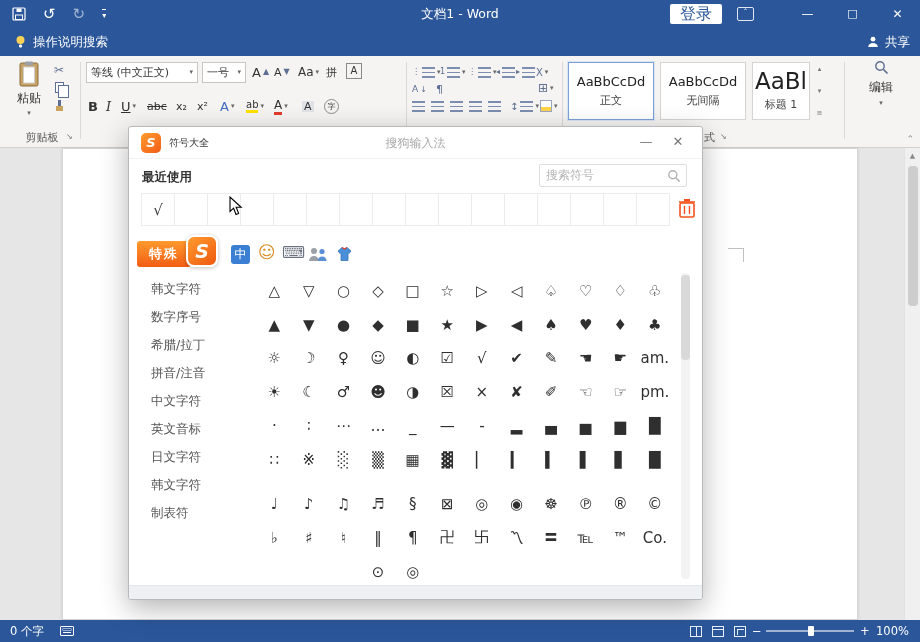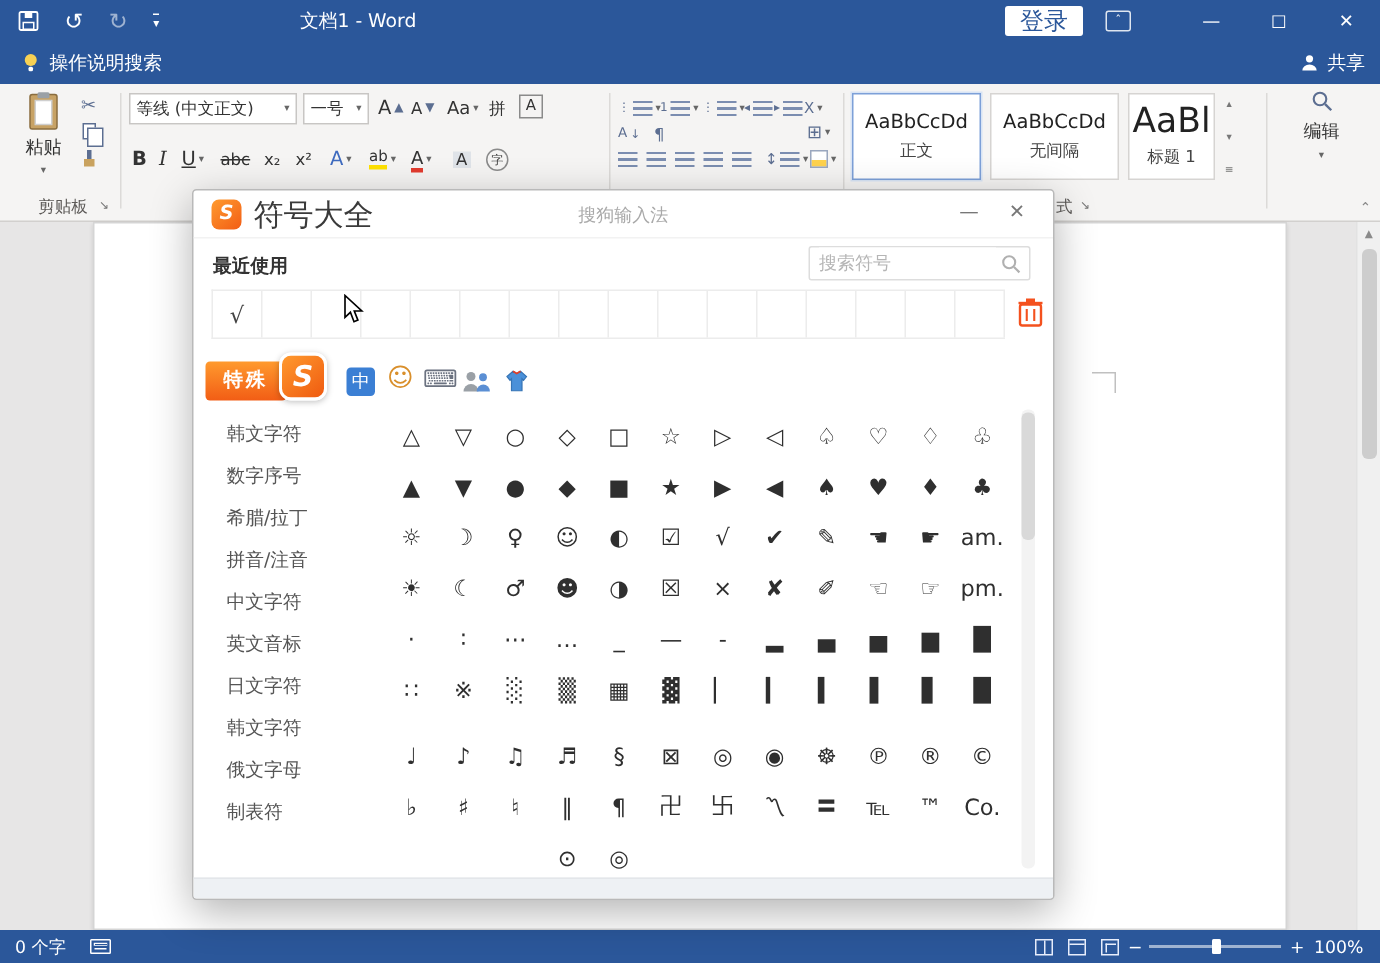--- a/index.html
+++ b/index.html
@@ -6,21 +6,21 @@
   html,body{width:920px;height:642px}
   body{position:relative;overflow:hidden;background:#e7e6e6;
        font-family:"DejaVu Sans","Liberation Sans",sans-serif;color:#333}
 
   
   #titlebar{position:absolute;left:0;top:0;right:0;height:28px;background:#2b579a;color:#fff}
   .qat{position:absolute;left:12px;top:0;height:28px;display:flex;align-items:center;gap:17px}
   .qi{font-size:15px;line-height:1;color:#fff}
   .qi.dim{opacity:.55}
   .qat-caret{font-size:8px;border-top:1px solid #fff;padding-top:2px;line-height:1}
-  #win-title{position:absolute;left:200px;right:200px;top:0;line-height:28px;text-align:left;font-size:12.5px}
+  #win-title{position:absolute;left:200px;right:200px;top:0;line-height:28px;text-align:center;font-size:12.5px}
   .login-btn{position:absolute;right:198px;top:4px;height:20px;line-height:20px;padding:0 10px;
              background:#fff;color:#2b579a;font-size:16px;border-radius:2px}
   .ribbon-opts{position:absolute;right:166px;top:7px;width:17px;height:14px;border:1px solid rgba(255,255,255,.85);
                border-radius:2px;text-align:center;font-size:8px;line-height:12px}
   .win-ctrls{position:absolute;right:0;top:0;height:28px;display:flex}
   .wc{width:45px;text-align:center;line-height:28px;font-size:12px}
 
   
   #tabrow{position:absolute;left:0;top:28px;right:0;height:28px;background:#2b579a;color:#fff;display:flex}
   #tabs-list{display:flex;padding-left:6px}
@@ -96,21 +96,21 @@
   .zoom-track{position:absolute;left:766px;top:10px;width:88px;height:2px;background:rgba(255,255,255,.55)}
   .zoom-thumb{position:absolute;left:42px;top:-4px;width:6px;height:10px;background:#fff;border-radius:1px}
 
   
   #dialog{position:absolute;left:128px;top:126px;width:575px;height:474px;background:#fff;
           border:1px solid #b9b9b9;border-radius:3px;box-shadow:0 8px 28px rgba(0,0,0,.3);overflow:hidden;z-index:10}
   .dlg-title{position:absolute;left:0;top:0;right:0;height:32px;border-bottom:1px solid #f2f2f2}
   .slogo{position:absolute;left:12px;top:6px;width:20px;height:20px;border-radius:5px;
          background:linear-gradient(140deg,#ff9b2f,#f25d15);color:#fff;font-weight:bold;font-style:italic;
          font-size:13px;text-align:center;line-height:20px}
-  .dlg-name{position:absolute;left:40px;top:0;line-height:32px;font-size:20px;color:#3a3a3a}
+  .dlg-name{position:absolute;left:40px;top:0;line-height:32px;font-size:10px;color:#3a3a3a}
   .dlg-sub{position:absolute;left:0;right:0;top:0;line-height:32px;text-align:center;font-size:12px;color:#a9a9a9}
   .dlg-min{position:absolute;right:44px;top:0;width:24px;line-height:30px;text-align:center;font-size:13px;color:#777}
   .dlg-close{position:absolute;right:12px;top:0;width:24px;line-height:30px;text-align:center;font-size:13px;color:#777}
   .recent-lbl{position:absolute;left:13px;top:42px;font-size:12.5px;font-weight:bold;color:#333}
   .searchbox{position:absolute;left:410px;top:37px;width:148px;height:23px;border:1px solid #ddd;border-radius:2px}
   .searchbox input{position:absolute;left:6px;top:0;width:118px;height:21px;border:0;outline:0;font-size:12px;
                    color:#4d7c0f;font-family:Liberation Serif, serif}
   .searchbox input::placeholder{color:#b5b5b5}
   .searchbox svg{position:absolute;right:5px;top:4px}
   .recent-grid{position:absolute;left:12px;top:66px;display:grid;grid-template-columns:repeat(16,33px);
@@ -465,21 +465,20 @@
       <div class="sitem">拼音/注音</div>
 
       <div class="sitem">中文字符</div>
 
       <div class="sitem">英文音标</div>
 
       <div class="sitem">日文字符</div>
 
       <div class="sitem">韩文字符</div>
 
-      <div class="sitem">俄文字母</div>
 
       <div class="sitem">制表符</div>
     </div>
 
   <div id="grid-main" class="sym-grid">
 
   <span class="cell">△</span>
       <span class="cell">▽</span>
       <span class="cell">○</span>
       <span class="cell">◇</span>

